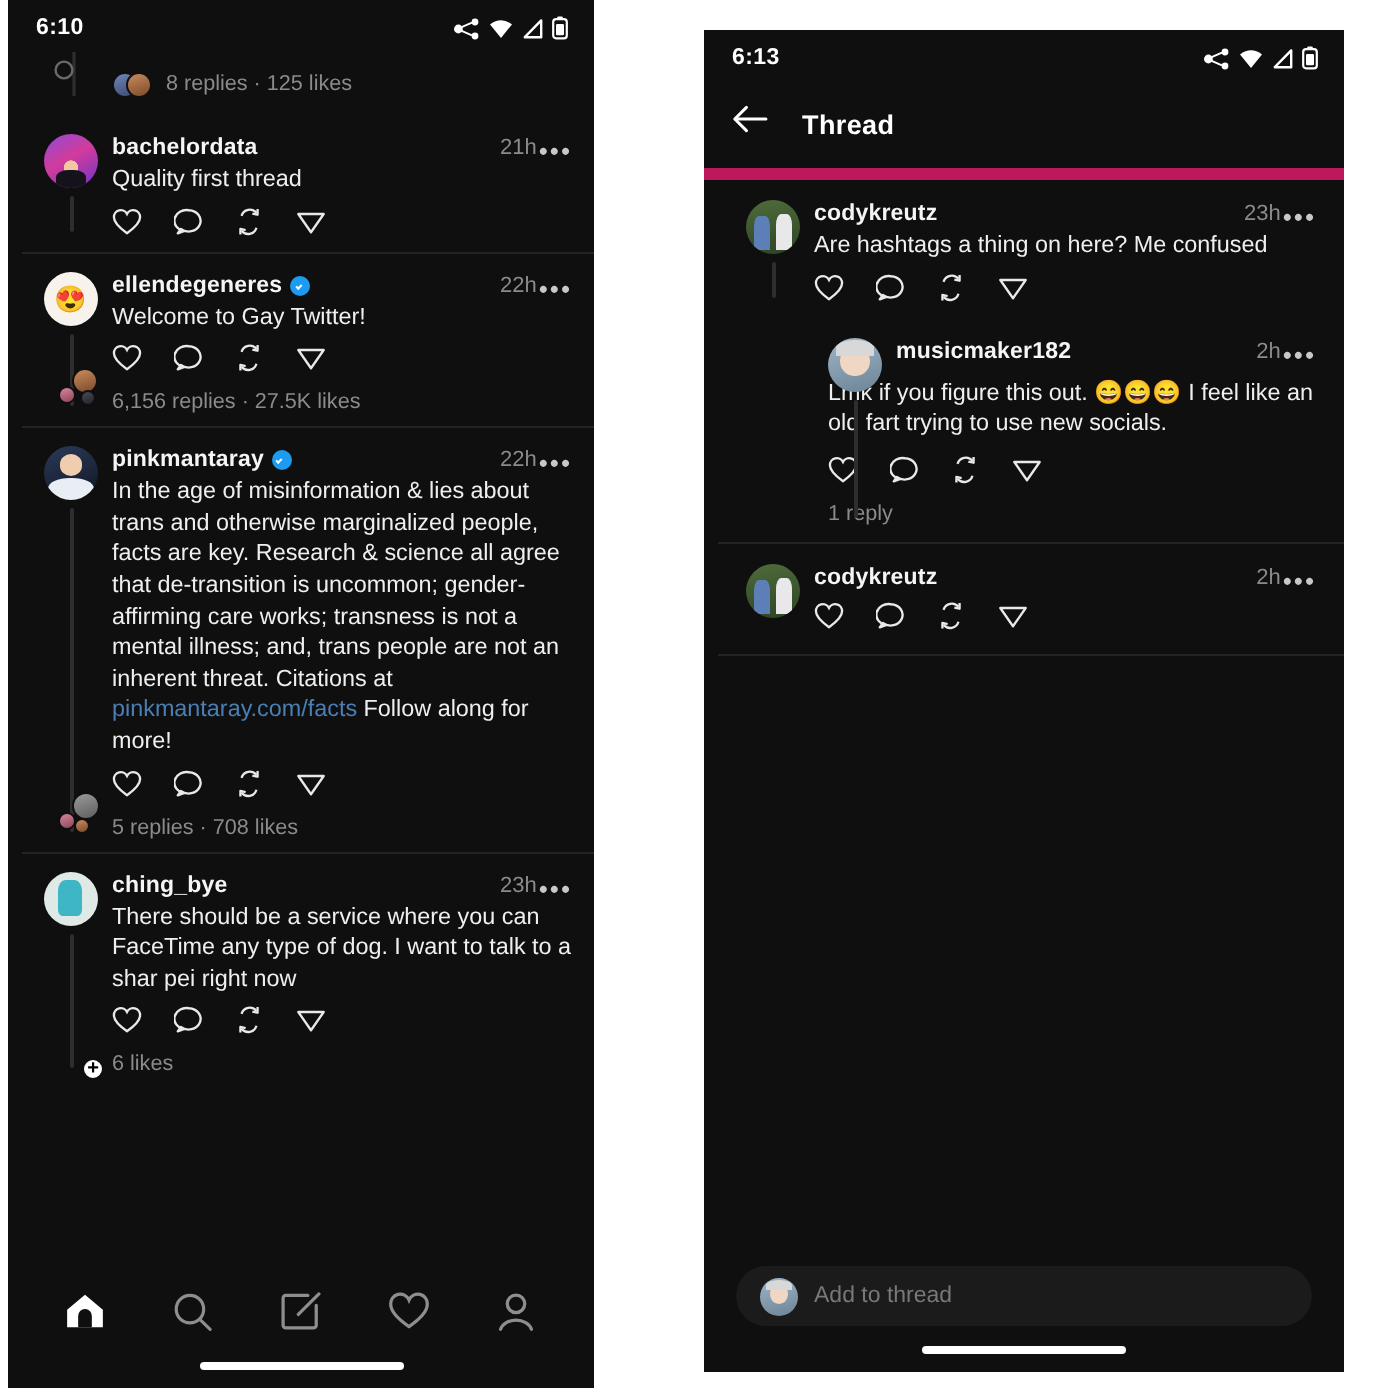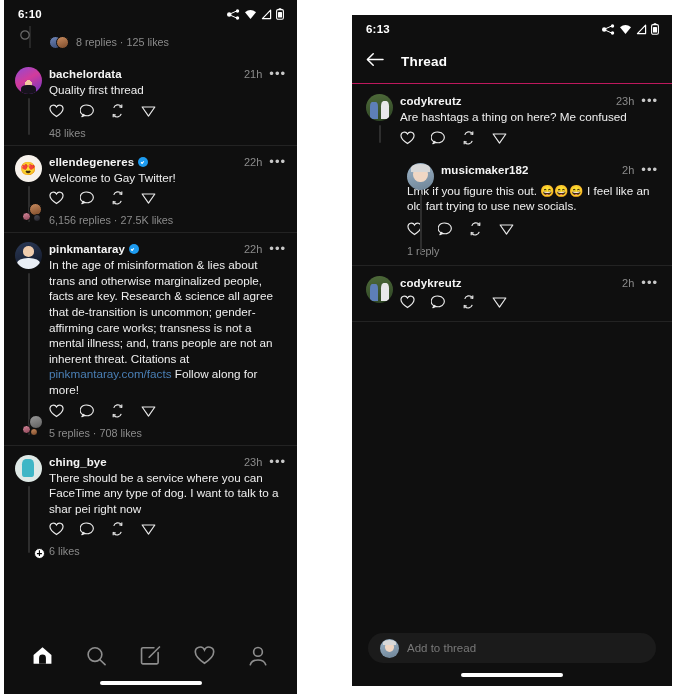--- a/index.html
+++ b/index.html
@@ -25,21 +25,21 @@
   .statusbar {
     height: 28px;
     display: flex; align-items: center; justify-content: space-between;
     padding: 0 13px 0 14px;
   }
   .status-time { font-size: 11.5px; font-weight: 700; letter-spacing: .2px; color:#fff; }
   .status-icons { display:flex; align-items:center; gap: 4px; }
   .status-icons svg { display:block; }
 
   
-  .feed { position: relative; }
+  .feed { position: relative; padding-left: 7px; }
 
   
   .post {
     position: relative;
     display: flex;
     padding: 9px 11px 6px 11px;
   }
   .post.divided { border-top: 1px solid #232323; }
 
   .gutter { width: 34px; flex: 0 0 34px; position: relative; }
@@ -68,21 +68,21 @@
   .verified {
     display:inline-block; margin-left:4px;
     width: 10px; height: 10px; border-radius:50%;
     background: #1d9bf0; position: relative;
   }
   .verified::after{
     content:""; position:absolute; left:2.4px; top:4.3px;
     width:2.4px; height:1.3px; border-left:1.4px solid #fff; border-bottom:1.4px solid #fff;
     transform: rotate(-45deg);
   }
-  .meta-right { margin-left:auto; display:flex; align-items:center; gap:7px; }
+  .meta-right { margin-left:auto; display:flex; align-items:flex-end; gap:1px; }
   .time { font-size: 11px; color:#8b8b8b; }
   .dots { color:#c8c8c8; font-size: 13px; line-height: 8px; letter-spacing: 1px; }
 
   .text {
     font-size: 11.7px; line-height: 15.6px; color: #efefef;
     margin-top: 2px; word-wrap: break-word;
   }
   .text.wide { margin-left: -34px; }
   .link { color:#4a7fb5; }
 
@@ -115,21 +115,21 @@
   .navitem { width: 40px; display:flex; justify-content:center; cursor:pointer; }
   .homebar {
     position:absolute; left:50%; transform: translateX(-50%);
     bottom: 9px; width: 102px; height: 4px; border-radius:2px; background:#fff;
   }
 
   
   .thread-header {
     display:flex; align-items:center; gap: 17px;
     padding: 9px 14px 12px 14px;
-    border-bottom: 1px solid #be185d;
+    border-bottom: 6px solid #be185d;
   }
   .thread-title { font-size: 13.5px; font-weight: 700; color:#fff; letter-spacing:.2px; }
 
   
   .composer-wrap {
     position:absolute; left:0; right:0; bottom:0; height: 62px;
     background:#0f0f0f;
     display:flex; align-items:flex-start; justify-content:center;
     padding-top: 9px;
   }
@@ -259,21 +259,20 @@
                   <path d="M12.6 0.6 L12.6 3.6 L9.8 3" fill="none" stroke="#e9e9e9" stroke-width="1.25" stroke-linejoin="round"></path>
                   <path d="M3.4 14.2 L3.4 11.2 L6.2 11.8" fill="none" stroke="#e9e9e9" stroke-width="1.25" stroke-linejoin="round"></path>
                 </svg>
               </span>
             <span>
                 <svg width="15" height="14" viewBox="0 0 16 15">
                   <path d="M1.2 3.2 L14.8 3.2 L8 13 Z" fill="none" stroke="#e9e9e9" stroke-width="1.25" stroke-linejoin="round"></path>
                 </svg>
               </span>
           </div>
-          <div class="stat">48 likes</div>
         </div>
       </div>
 
       <div class="post divided">
         <div class="gutter">
           <div class="avatar av-ellen"></div>
           <div class="thread-line"></div>
           <div class="footer-avatars">
             <div class="avatar av-pinkdot" style="width:9px;height:9px;left:0;bottom:1px;"></div>
             <div class="avatar av-brown" style="width:13px;height:13px;left:7px;bottom:6px;"></div>

